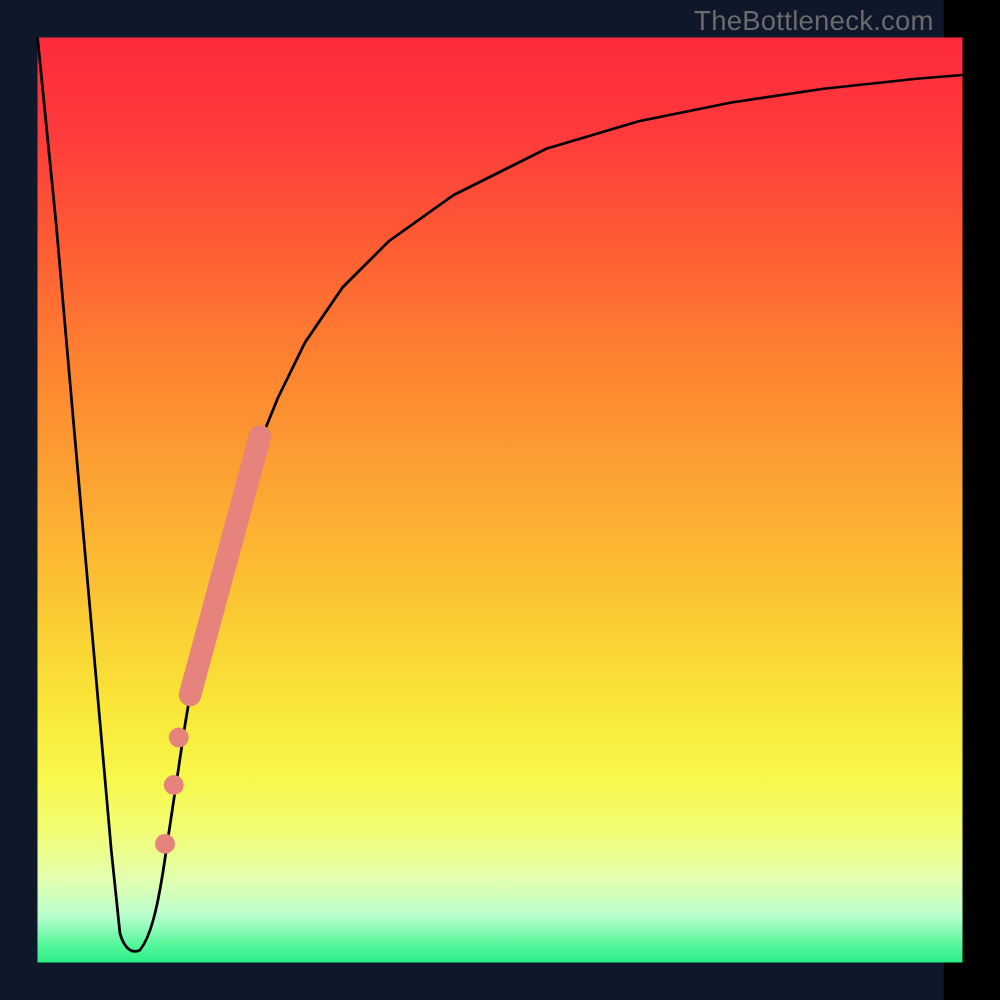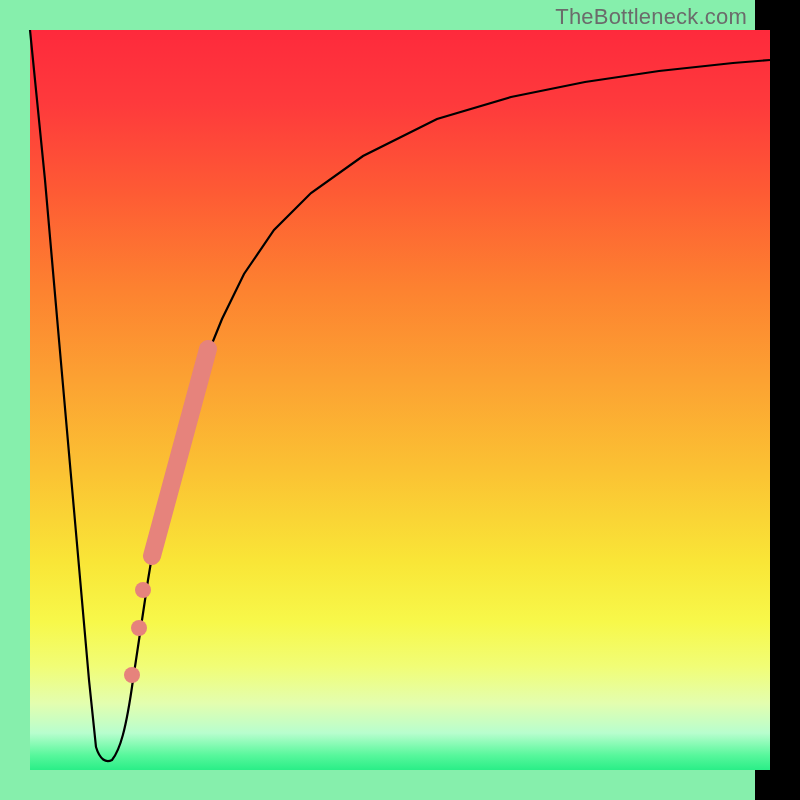--- a/index.html
+++ b/index.html
@@ -8,21 +8,21 @@
     width: 800px;
     height: 800px;
     overflow: hidden;
     background: #000;
     font-family: Arial, Helvetica, sans-serif;
   }
   .frame {
     position: relative;
     width: 755px;
     height: 800px;
-    background: #86efac;
+    background: #0f172a;
     text-align: center;
   }
   .plot-area {
     position: absolute;
     left: 30px;
     top: 30px;
     width: 740px;
     height: 740px;
     background: linear-gradient(to bottom,
       #fe2a3c 0%,

